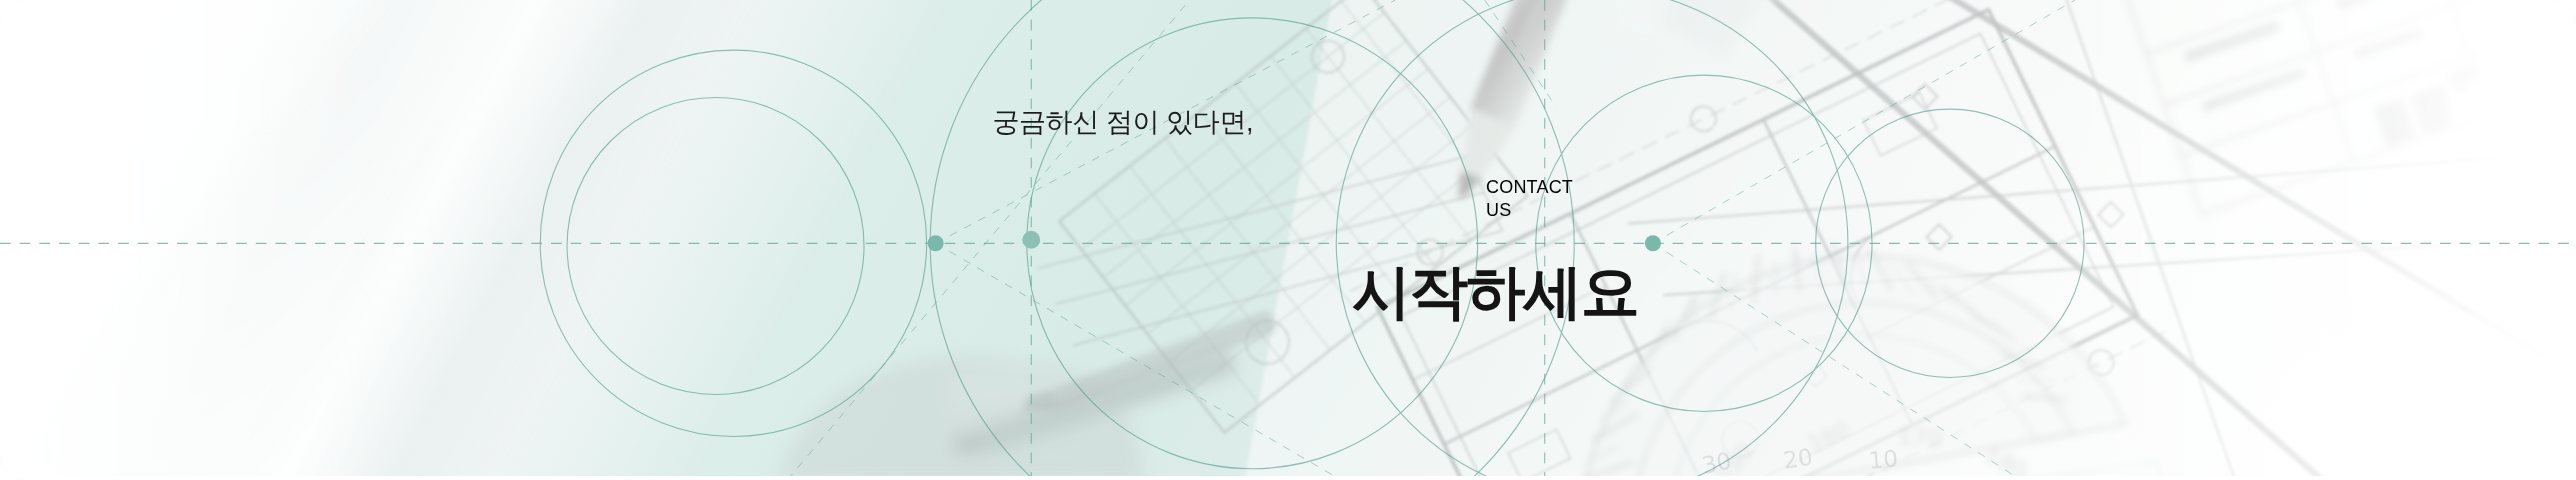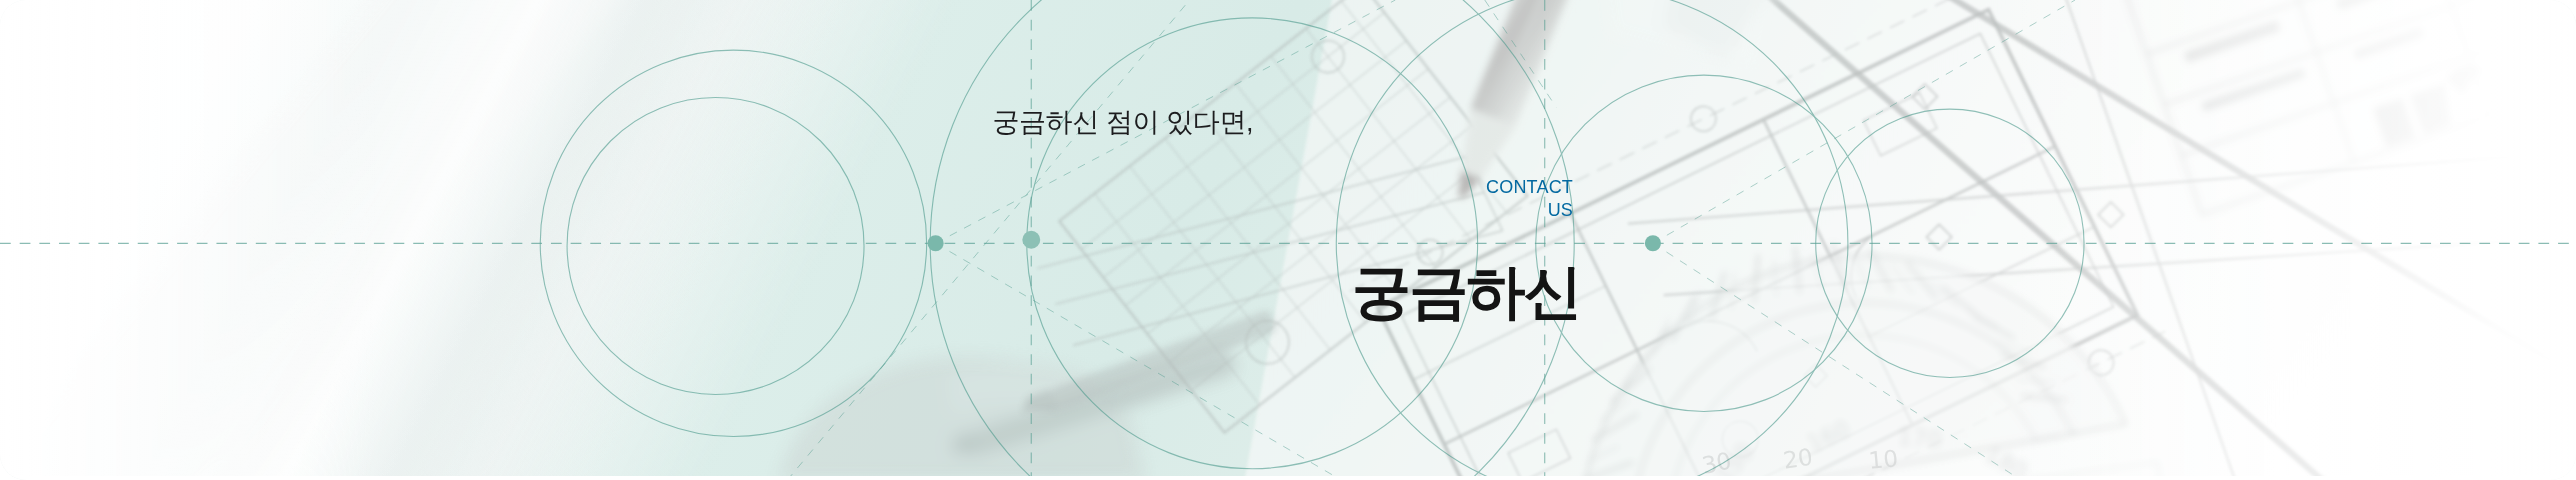--- a/index.html
+++ b/index.html
@@ -94,24 +94,23 @@
     font-size:59px;line-height:1;
     letter-spacing:-1.8px;
     color:#141414;
     font-weight:700;
     white-space:nowrap;
   }
   .contact-us{
     position:absolute;left:499px;top:67px;
     font-size:18px;line-height:1.28;
     letter-spacing:0.2px;
-    color:#0369a1;
+    color:#000000;
     font-weight:400;
     white-space:pre-line;
-    text-align:right;
   }
 </style>
 </head>
 <body>
 
 <div class="banner">
 
   <div class="bg-base"></div>
 
   <svg class="bg-photo" viewBox="0 0 2880 537" preserveAspectRatio="none" xmlns="http://www.w3.org/2000/svg">
@@ -388,18 +387,18 @@
     <circle cx="1848" cy="272" r="9" fill="#7ab8ab"></circle>
   </svg>
 
   <div class="copy">
     <div class="kicker">궁금하신 점이 있다면,</div>
 
 
     <div class="contact-us">CONTACT
 US</div>
 
-    <div class="headline-dark">궁금하신</div>
+    <div class="headline-dark">시작하세요</div>
   </div>
 
   <div class="bottom-strip"></div>
 </div>
 
 
 </body></html>

